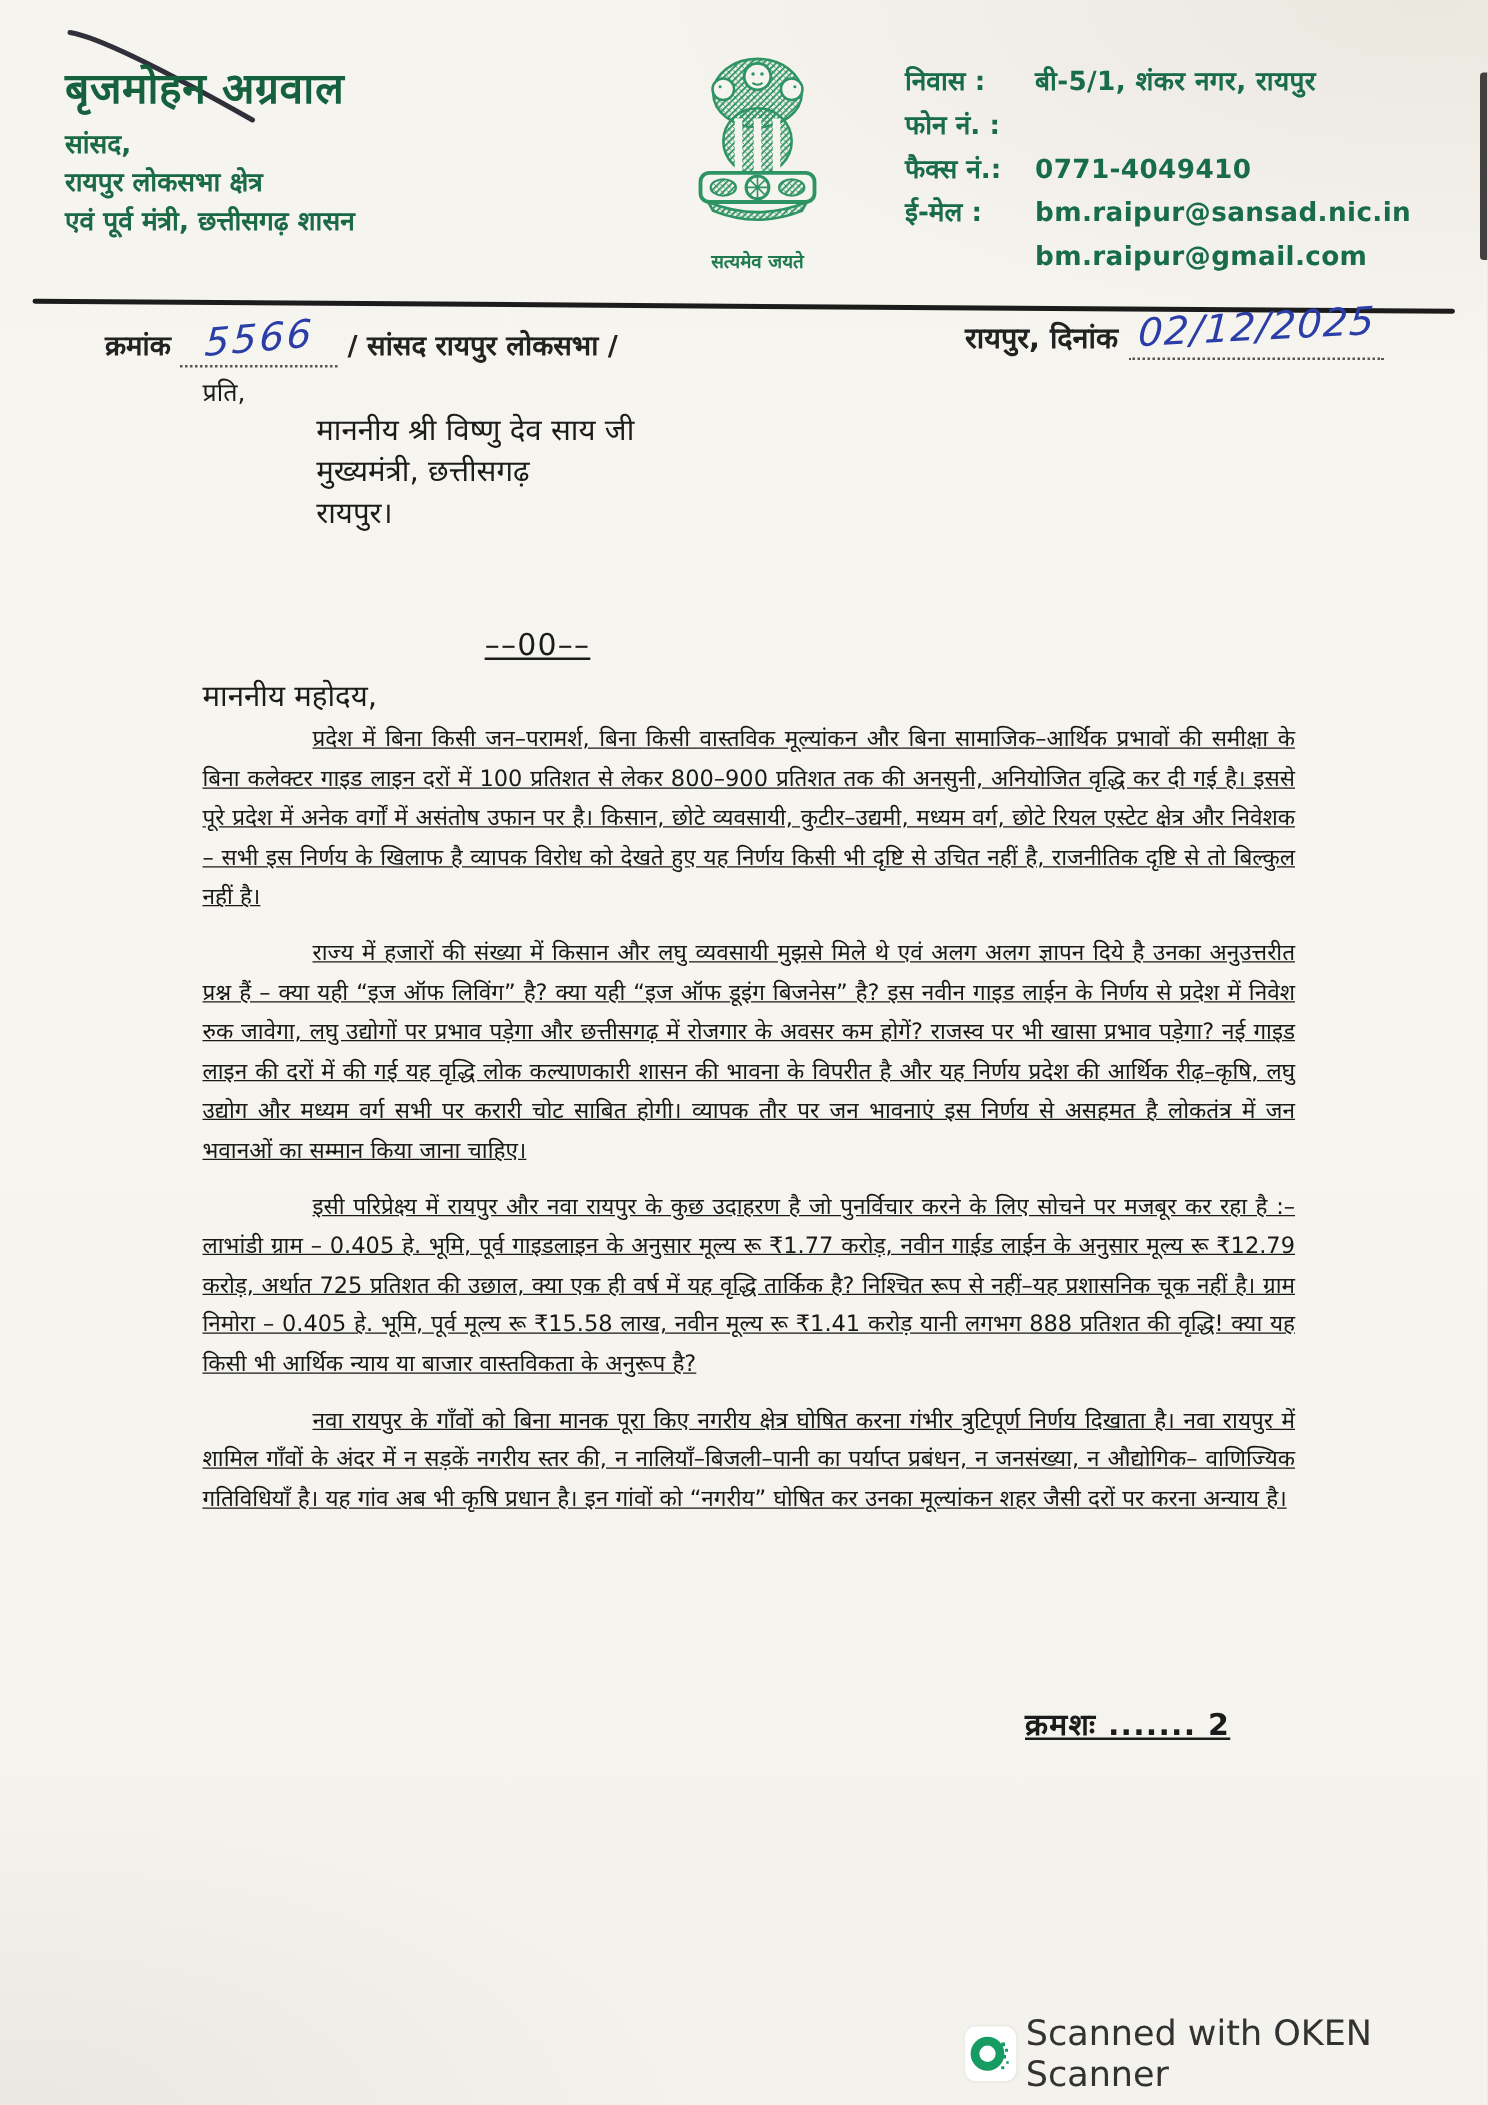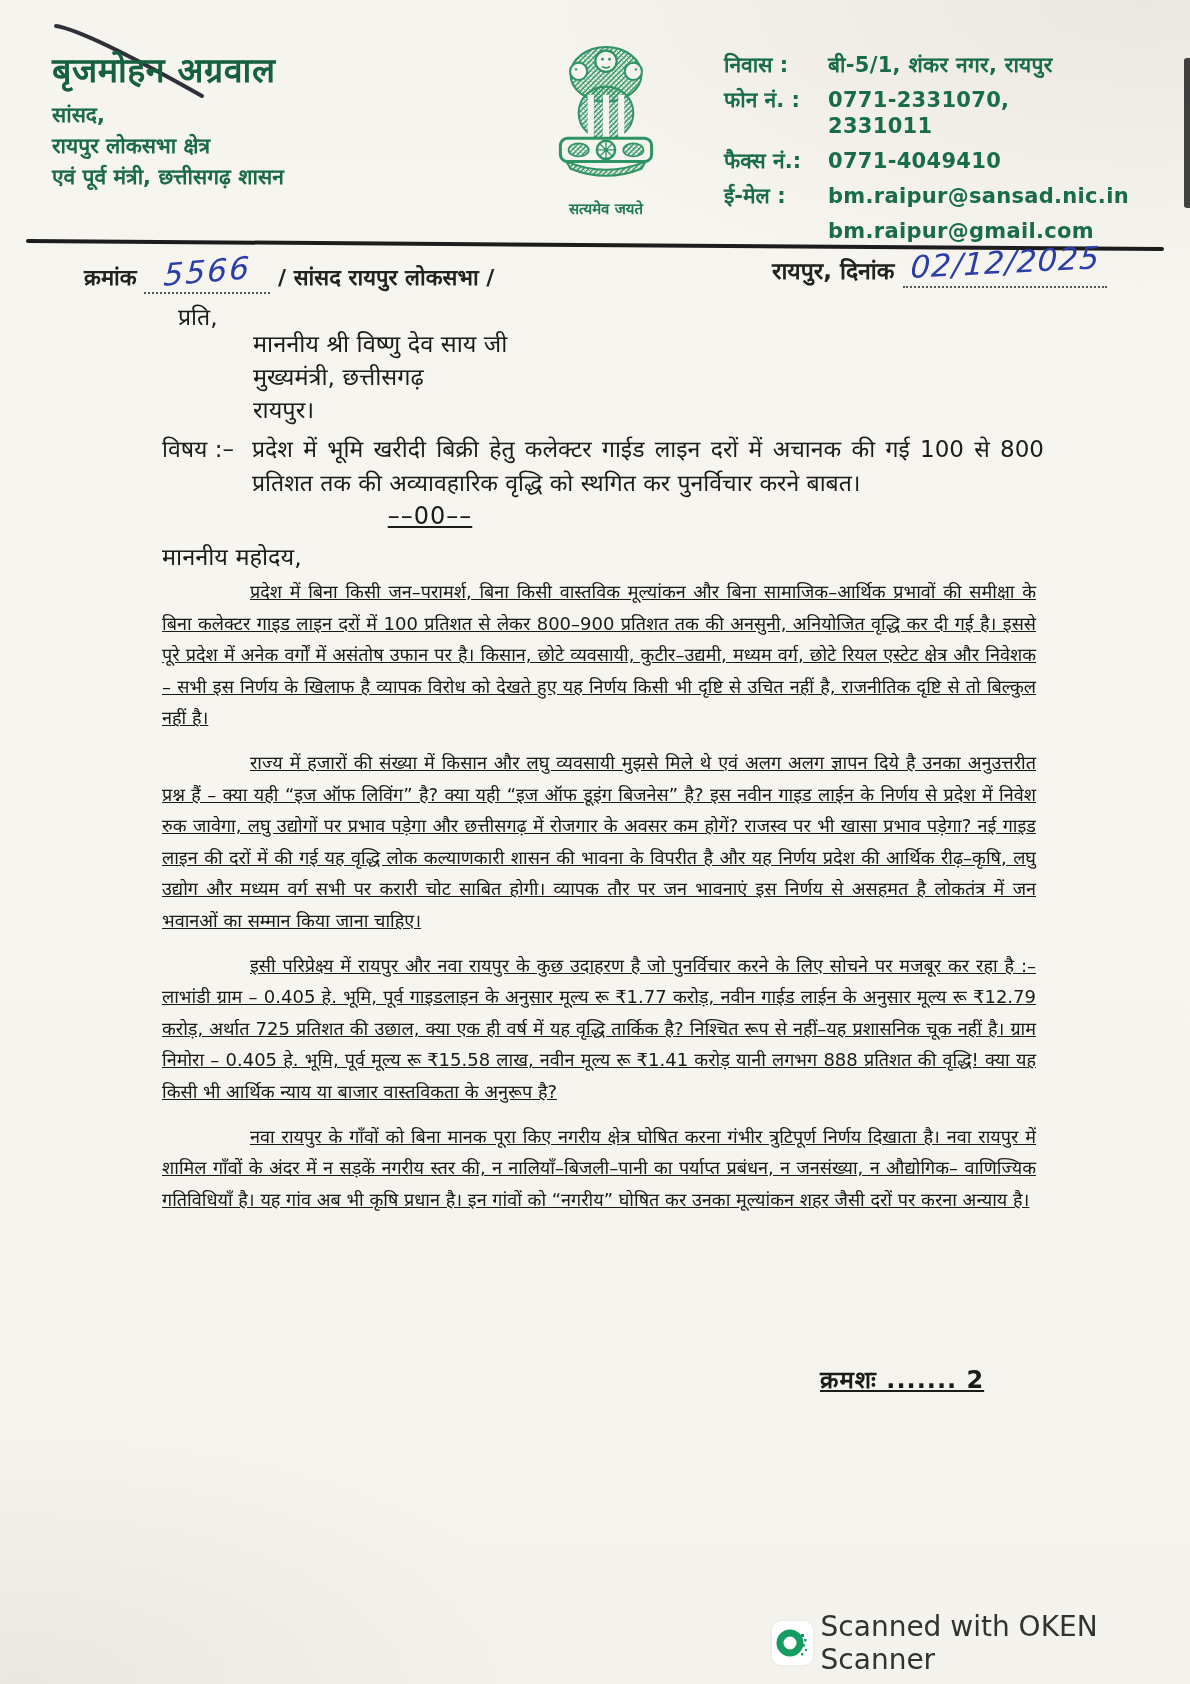--- a/index.html
+++ b/index.html
@@ -24,21 +24,21 @@
   .c-value{flex:1;font-weight:600;letter-spacing:.3px;}
   .rule{position:absolute;left:26px;top:243px;width:1138px;height:4px;background:#1c1c1c;transform:rotate(.4deg);border-radius:2px;}
   
   .ref-left{position:absolute;left:84px;top:256px;font-size:22px;font-weight:600;color:#222;white-space:nowrap;}
   .ref-right{position:absolute;left:772px;top:250px;font-size:23px;font-weight:600;color:#222;white-space:nowrap;}
   .hw-slot{display:inline-block;border-bottom:2px dotted #555;padding:0 8px;min-width:110px;text-align:center;vertical-align:baseline;}
   .hw-slot.date{min-width:165px;}
   .hand{display:inline-block;color:#2b3da6;font-size:31px;font-style:italic;font-weight:500;transform:skewX(-8deg) rotate(-5deg);position:relative;top:-3px;letter-spacing:2px;}
   .hw-slot.date .hand{transform:skewX(-6deg) rotate(-3deg);top:-6px;letter-spacing:1px;}
   
-  .prati{position:absolute;left:162px;top:300px;font-size:23px;margin-left:16px;}
+  .prati{position:absolute;left:162px;top:300px;font-size:20px;}
   .recipient{position:absolute;left:253px;top:328px;font-size:23.5px;line-height:33px;}
   
   .subject{position:absolute;left:162px;top:432px;width:882px;display:flex;font-size:23px;line-height:34px;}
   .subject-label{flex:none;width:90px;}
   .subject-text{flex:1;text-align:justify;}
   .sep00{position:absolute;left:360px;top:502px;width:140px;text-align:center;font-size:24px;letter-spacing:1px;text-decoration:underline;}
   .salutation{position:absolute;left:162px;top:540px;font-size:23.5px;}
   
   .body{position:absolute;left:162px;top:576px;width:874px;font-size:18px;line-height:31.6px;text-align:justify;color:#191919;text-decoration:underline;}
   .body p{margin:0 0 13px 0;text-indent:88px;}
@@ -105,21 +105,20 @@
     <div class="motto">सत्यमेव जयते</div>
   </div>
 
   <div class="lh-right">
     <div class="c-row">
       <span class="c-label">निवास :</span>
       <span class="c-value">बी-5/1, शंकर नगर, रायपुर</span>
     </div>
     <div class="c-row">
       <span class="c-label">फोन नं. :</span>
-      <span class="c-value">0771-2331070, 2331011</span>
     </div>
     <div class="c-row">
       <span class="c-label">फैक्स नं.:</span>
       <span class="c-value">0771-4049410</span>
     </div>
     <div class="c-row">
       <span class="c-label">ई-मेल :</span>
       <span class="c-value">bm.raipur@sansad.nic.in</span>
     </div>
     <div class="c-row">
@@ -141,24 +140,20 @@
     <span class="hw-slot date"><span class="hand">02/12/2025</span></span>
   </div>
 
   <div class="prati">प्रति,</div>
   <div class="recipient">
     <div>माननीय श्री विष्णु देव साय जी</div>
     <div>मुख्यमंत्री, छत्तीसगढ़</div>
     <div>रायपुर।</div>
   </div>
 
-  <div class="subject">
-    <span class="subject-label">विषय :–</span>
-    <span class="subject-text">प्रदेश में भूमि खरीदी बिक्री हेतु कलेक्टर गाईड लाइन दरों में अचानक की गई 100 से 800 प्रतिशत तक की अव्यावहारिक वृद्धि को स्थगित कर पुनर्विचार करने बाबत।</span>
-  </div>
 
   <div class="sep00">––00––</div>
   <div class="salutation">माननीय महोदय,</div>
 
   <div class="body">
     <p>प्रदेश में बिना किसी जन–परामर्श, बिना किसी वास्तविक मूल्यांकन और बिना सामाजिक–आर्थिक प्रभावों की समीक्षा के बिना कलेक्टर गाइड लाइन दरों में 100 प्रतिशत से लेकर 800–900 प्रतिशत तक की अनसुनी, अनियोजित वृद्धि कर दी गई है। इससे पूरे प्रदेश में अनेक वर्गों में असंतोष उफान पर है। किसान, छोटे व्यवसायी, कुटीर–उद्यमी, मध्यम वर्ग, छोटे रियल एस्टेट क्षेत्र और निवेशक – सभी इस निर्णय के खिलाफ है व्यापक विरोध को देखते हुए यह निर्णय किसी भी दृष्टि से उचित नहीं है, राजनीतिक दृष्टि से तो बिल्कुल नहीं है।</p>
     <p>राज्य में हजारों की संख्या में किसान और लघु व्यवसायी मुझसे मिले थे एवं अलग अलग ज्ञापन दिये है उनका अनुउत्तरीत प्रश्न हैं – क्या यही “इज ऑफ लिविंग” है? क्या यही “इज ऑफ डूइंग बिजनेस” है? इस नवीन गाइड लाईन के निर्णय से प्रदेश में निवेश रुक जावेगा, लघु उद्योगों पर प्रभाव पड़ेगा और छत्तीसगढ़ में रोजगार के अवसर कम होगें? राजस्व पर भी खासा प्रभाव पड़ेगा? नई गाइड लाइन की दरों में की गई यह वृद्धि लोक कल्याणकारी शासन की भावना के विपरीत है और यह निर्णय प्रदेश की आर्थिक रीढ़–कृषि, लघु उद्योग और मध्यम वर्ग सभी पर करारी चोट साबित होगी। व्यापक तौर पर जन भावनाएं इस निर्णय से असहमत है लोकतंत्र में जन भवानओं का सम्मान किया जाना चाहिए।</p>
     <p>इसी परिप्रेक्ष्य में रायपुर और नवा रायपुर के कुछ उदाहरण है जो पुनर्विचार करने के लिए सोचने पर मजबूर कर रहा है :– लाभांडी ग्राम – 0.405 हे. भूमि, पूर्व गाइडलाइन के अनुसार मूल्य रू ₹1.77 करोड़, नवीन गाईड लाईन के अनुसार मूल्य रू ₹12.79 करोड़, अर्थात 725 प्रतिशत की उछाल, क्या एक ही वर्ष में यह वृद्धि तार्किक है? निश्चित रूप से नहीं–यह प्रशासनिक चूक नहीं है। ग्राम निमोरा – 0.405 हे. भूमि, पूर्व मूल्य रू ₹15.58 लाख, नवीन मूल्य रू ₹1.41 करोड़ यानी लगभग 888 प्रतिशत की वृद्धि! क्या यह किसी भी आर्थिक न्याय या बाजार वास्तविकता के अनुरूप है?</p>
     <p>नवा रायपुर के गाँवों को बिना मानक पूरा किए नगरीय क्षेत्र घोषित करना गंभीर त्रुटिपूर्ण निर्णय दिखाता है। नवा रायपुर में शामिल गाँवों के अंदर में न सड़कें नगरीय स्तर की, न नालियाँ–बिजली–पानी का पर्याप्त प्रबंधन, न जनसंख्या, न औद्योगिक– वाणिज्यिक गतिविधियाँ है। यह गांव अब भी कृषि प्रधान है। इन गांवों को “नगरीय” घोषित कर उनका मूल्यांकन शहर जैसी दरों पर करना अन्याय है।</p>
   </div>

